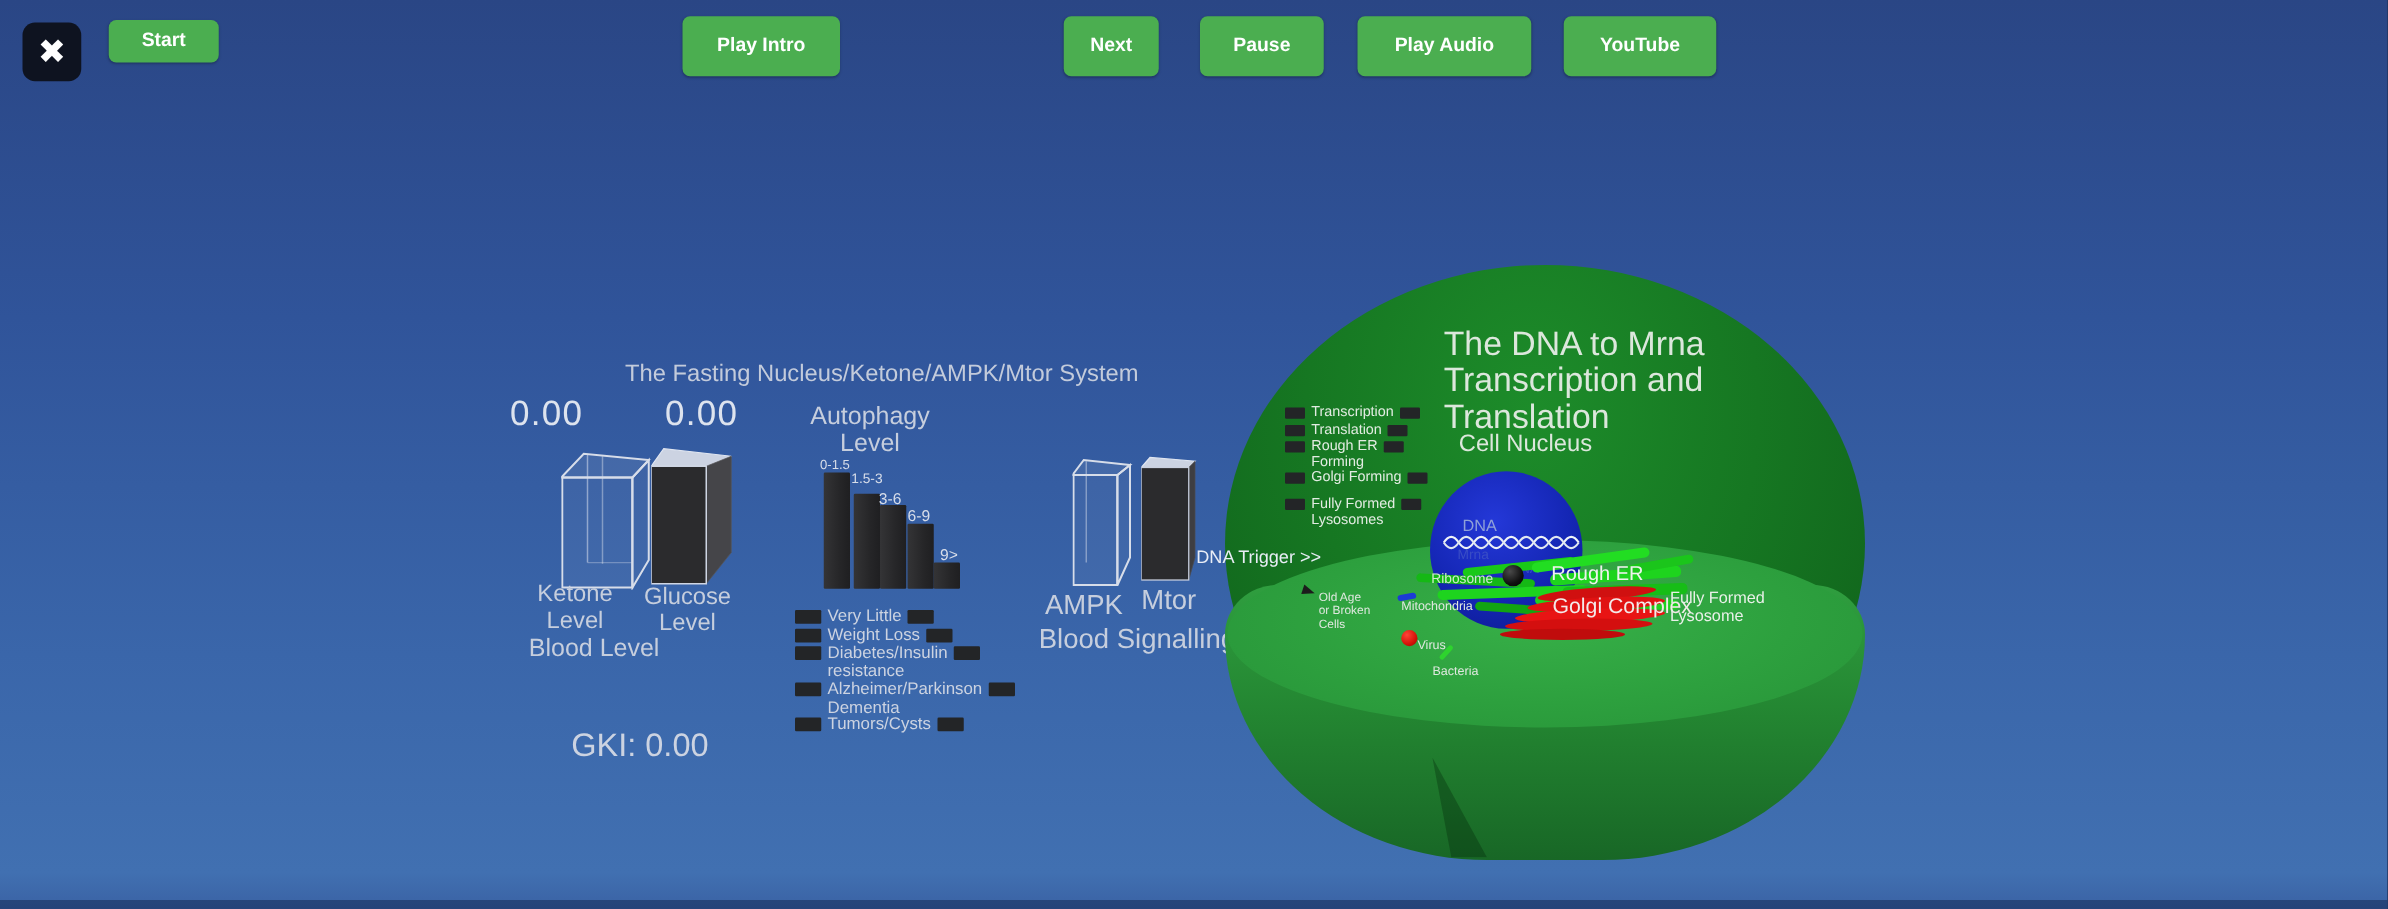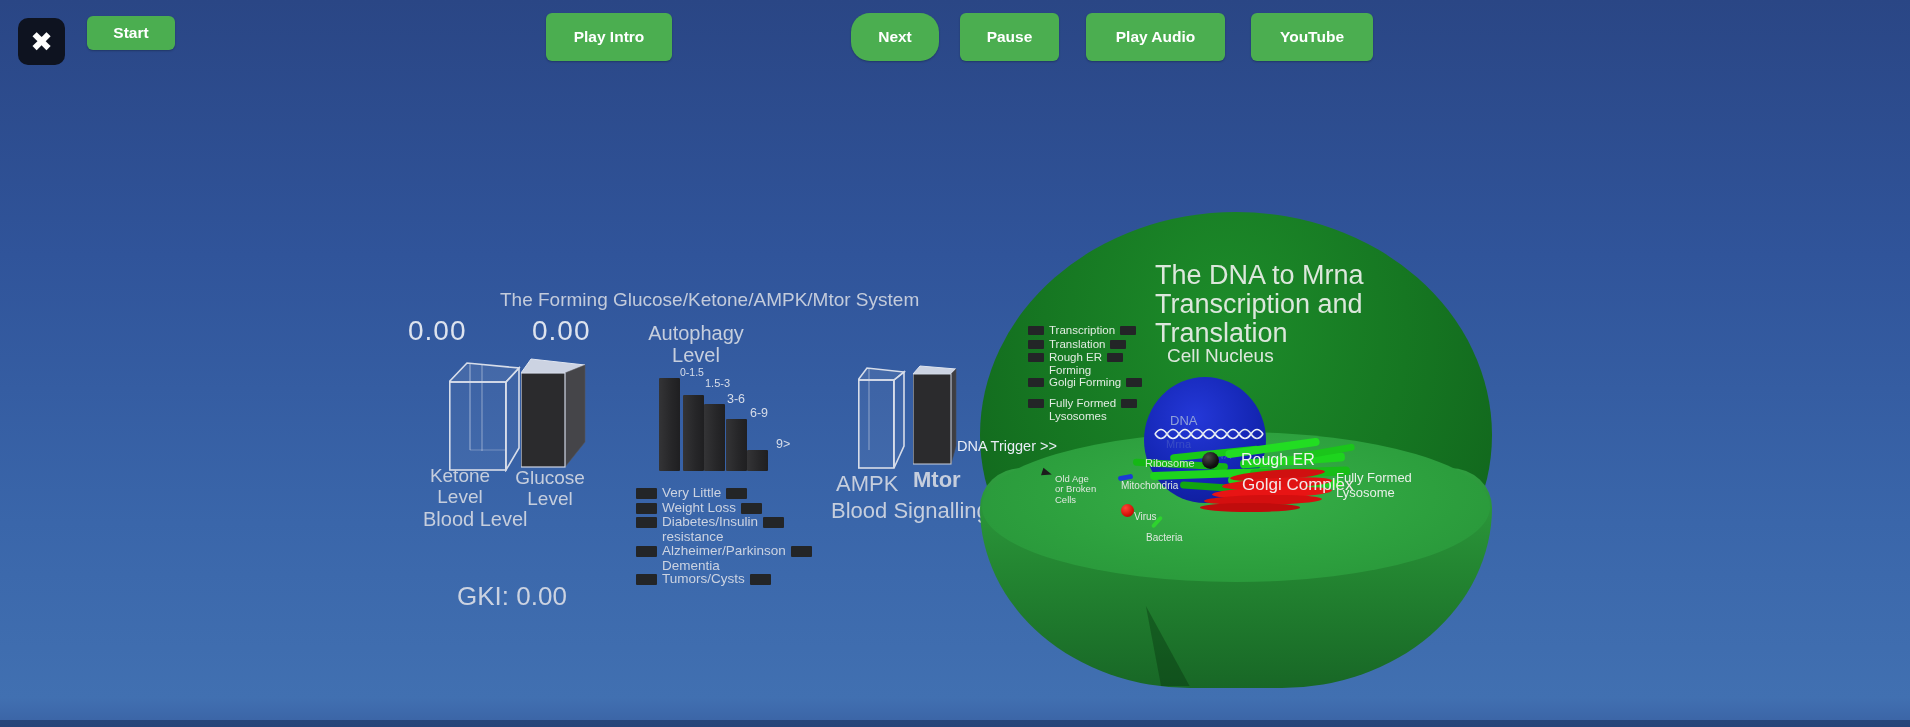--- a/index.html
+++ b/index.html
@@ -17,48 +17,48 @@
   .close-btn{
     position:absolute; left:18px; top:18px; width:47px; height:47px;
     background:#0e1320; border:none; border-radius:10px; color:#fff;
     font-size:27px; font-weight:bold; cursor:pointer; line-height:47px; text-align:center;
     font-family:"DejaVu Sans","Liberation Sans",sans-serif; padding:0;
   }
   .scene-text{position:absolute; color:#c6cedd; white-space:pre-line; line-height:1.08;}
   .panel-value{font-size:28px; color:#dde3ee; letter-spacing:1px;}
   .bar{position:absolute; bottom:0; width:21px; border-radius:1px;
        background:linear-gradient(90deg,#343436 0%,#262628 60%,#1f1f21 100%);}
-  .bar-range{position:absolute; color:#d7dde9; font-size:12px;margin-left:24px;}
+  .bar-range{position:absolute; color:#d7dde9; font-size:12px;}
   .legend-row{position:absolute; display:flex; align-items:flex-start; gap:5px; color:#ccd3e1;}
   .sq-l{width:21px; height:11px; background:#232527; border-radius:1px; margin-top:3px; flex:0 0 auto;}
   .sq-s{width:16px; height:9px; background:#232527; border-radius:1px; margin-top:2px; flex:0 0 auto;}
   .legend-row .txt{white-space:pre-line; line-height:1.12;}
   .cell-text{position:absolute; color:#e4ede4; white-space:pre-line;}
   .er-strand{position:absolute; border-radius:4px;}
   .golgi-disc{position:absolute; border-radius:50%;}
   .capsule{position:absolute; border-radius:4px;}
 </style>
 </head>
 <body>
 
 <div id="app">
 
   <button class="close-btn">
     <span>✖</span>
   </button>
   <button class="btn" style="left:87px;top:16px;width:88px;height:34px;">Start</button>
   <button class="btn" style="left:546px;width:126px;">Play Intro</button>
-  <button class="btn" style="left:851px;width:88px;border-radius:19px;">Next</button>
+  <button class="btn" style="left:851px;width:76px;">Next</button>
   <button class="btn" style="left:960px;width:99px;">Pause</button>
   <button class="btn" style="left:1086px;width:139px;">Play Audio</button>
   <button class="btn" style="left:1251px;width:122px;">YouTube</button>
 
   <div style="position:absolute;inset:0;">
 
-    <div class="scene-text" style="left:500px;top:290px;width:420px;font-size:19px;color:#c3cbdb;">The Forming Glucose/Ketone/AMPK/Mtor System</div>
+    <div class="scene-text" style="left:500px;top:290px;width:420px;font-size:19px;color:#c3cbdb;">The Fasting Nucleus/Ketone/AMPK/Mtor System</div>
 
     <div class="scene-text panel-value" style="left:408px;top:316px;">0.00</div>
     <div class="scene-text panel-value" style="left:532px;top:316px;">0.00</div>
 
     <svg style="position:absolute;left:449px;top:358px;" width="76" height="114" viewBox="0 0 76 114">
       <polygon points="0,24 18,5 70,10 57,24" fill="rgba(220,228,240,0.10)" stroke="#d7dde9" stroke-width="1.6"></polygon>
       <polygon points="57,24 70,10 70,90 57,112" fill="rgba(220,228,240,0.06)" stroke="#d7dde9" stroke-width="1.6"></polygon>
       <rect x="0.8" y="24" width="56" height="88" fill="rgba(230,236,246,0.05)" stroke="#d7dde9" stroke-width="1.6"></rect>
       <line x1="21" y1="6" x2="21" y2="92" stroke="rgba(215,222,236,0.55)" stroke-width="1.2"></line>
       <line x1="33" y1="7" x2="33" y2="93" stroke="rgba(215,222,236,0.45)" stroke-width="1.2"></line>
@@ -127,21 +127,21 @@
       <polygon points="36,14 46,6 46,80 36,102" fill="rgba(220,228,240,0.06)" stroke="#d7dde9" stroke-width="1.6"></polygon>
       <rect x="0.8" y="14" width="35" height="88" fill="rgba(230,236,246,0.05)" stroke="#d7dde9" stroke-width="1.6"></rect>
       <line x1="11" y1="3" x2="11" y2="84" stroke="rgba(215,222,236,0.5)" stroke-width="1.1"></line>
     </svg>
     <svg style="position:absolute;left:913px;top:364px;" width="46" height="102" viewBox="0 0 46 102">
       <polygon points="0,10 7,2 43,5 38,10" fill="#ccd3e2" stroke="#dfe5f0" stroke-width="1"></polygon>
       <polygon points="38,10 43,5 43,82 38,100" fill="#3e3e42" stroke="#4c4c50" stroke-width="0.6"></polygon>
       <rect x="0" y="10" width="38" height="90" fill="#2b2b2d" stroke="#cad1df" stroke-width="1"></rect>
     </svg>
     <div class="scene-text" style="left:836px;top:472px;font-size:22px;">AMPK</div>
-    <div class="scene-text" style="left:913px;top:468px;font-size:22px;font-weight:bold;">Mtor</div>
+    <div class="scene-text" style="left:913px;top:468px;font-size:22px;">Mtor</div>
     <div class="scene-text" style="left:831px;top:499px;font-size:22px;">Blood Signalling</div>
 
     <div style="position:absolute;left:980px;top:212px;width:512px;height:446px;border-radius:50%;
                 background:radial-gradient(ellipse at 48% 26%, #1d8c2a 0%, #167722 48%, #0f5e1a 100%);"></div>
     <div style="position:absolute;left:980px;top:468px;width:512px;height:220px;
                 border-radius:10% 10% 50% 50% / 22% 22% 100% 100%;
                 background:linear-gradient(180deg,#2f9e3f 0%,#238531 48%,#186726 100%);"></div>
     <div style="position:absolute;left:982px;top:432px;width:508px;height:150px;border-radius:50%;
                 background:radial-gradient(ellipse at 50% 42%, #37b048 0%, #2da03e 55%, #279238 100%);"></div>
     <div style="position:absolute;left:1125px;top:606px;width:95px;height:80px;

